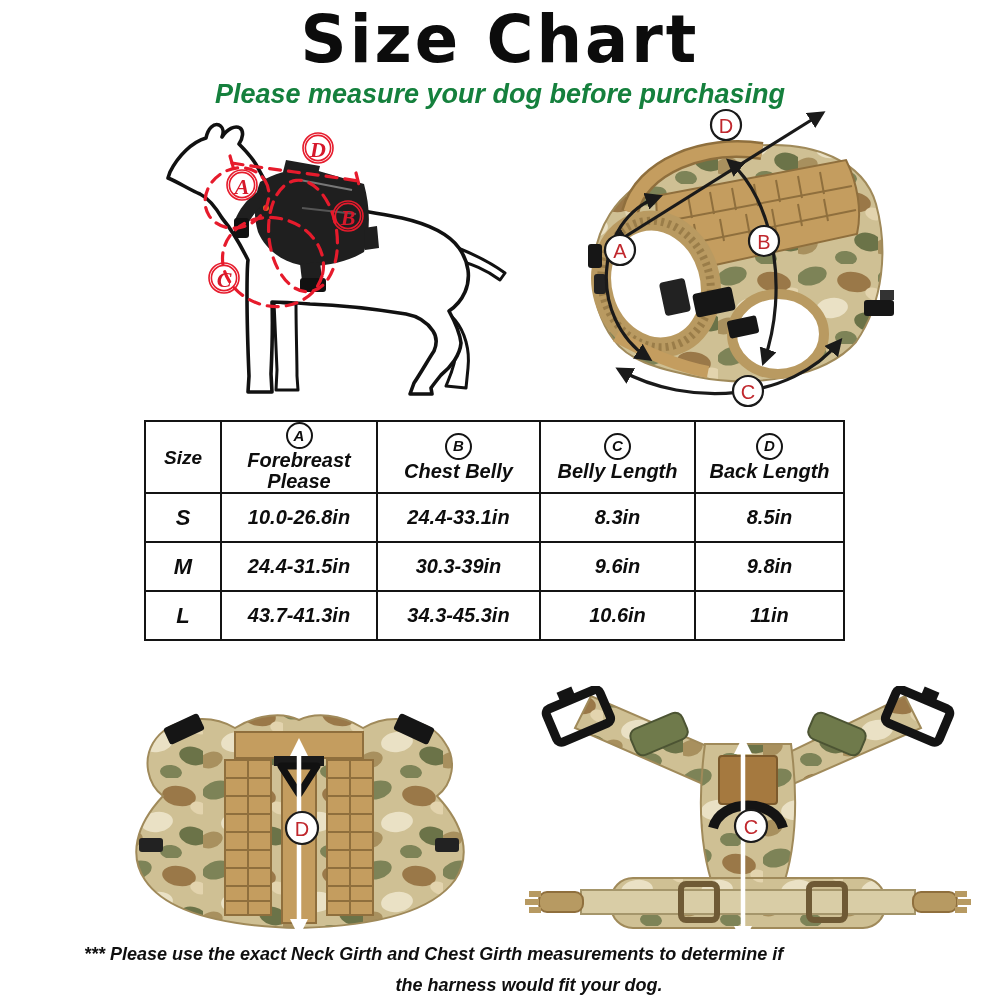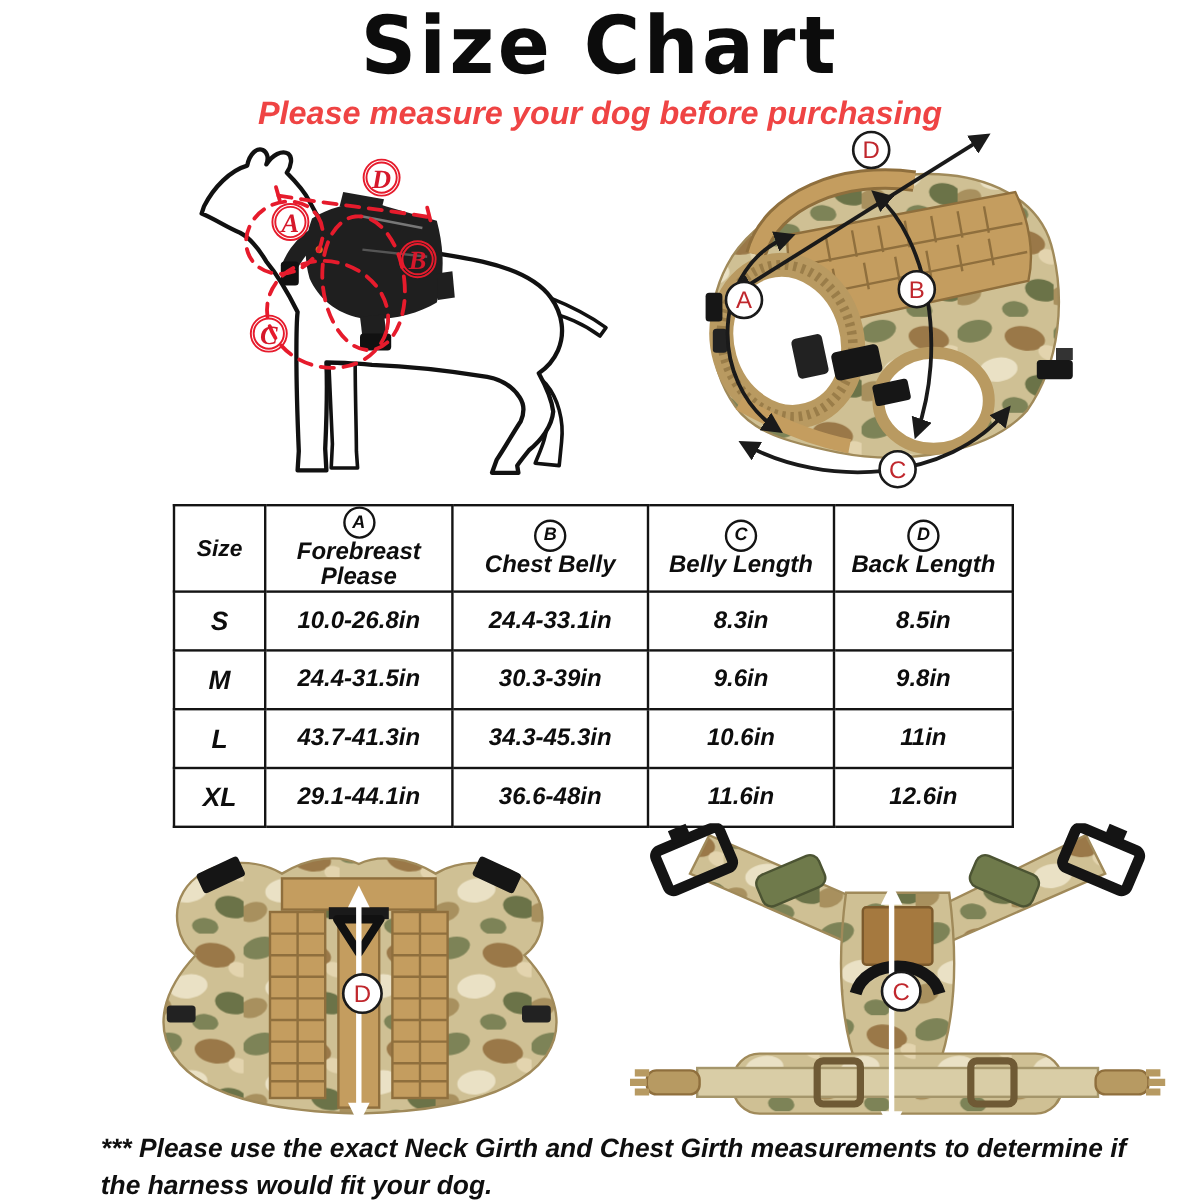--- a/index.html
+++ b/index.html
@@ -2,34 +2,34 @@
 <html><head>
 <meta charset="utf-8">
 <style>
   html,body{margin:0;padding:0;}
   body{width:1000px;height:1000px;position:relative;background:#fff;overflow:hidden;
        font-family:"Liberation Sans",sans-serif;color:#0d0d0d;}
   .abs{position:absolute;}
   .page-title{top:2px;left:0;width:1000px;text-align:center;font-size:64px;font-weight:bold;
        letter-spacing:3px;color:#0c0c0c;font-family:"DejaVu Sans",sans-serif;transform:scaleY(1.04);}
   .page-subtitle{top:79px;left:0;width:1000px;text-align:center;font-size:27px;font-weight:bold;
-       font-style:italic;color:#ef4444;}
+       font-style:italic;color:#15803d;}
   table.size-table{position:absolute;left:144px;top:420px;width:700px;border-collapse:collapse;
        table-layout:fixed;background:#fff;}
   .size-table th,.size-table td{border:2.4px solid #141414;text-align:center;vertical-align:middle;
        font-weight:bold;font-style:italic;color:#0d0d0d;padding:0;}
   .size-table th{height:60px;font-size:20px;line-height:1.05;}
   .size-table td{height:47px;font-size:20px;}
   .size-table td.sizecell{font-size:22px;}
   .circ{display:inline-flex;align-items:center;justify-content:center;width:23px;height:23px;
        border:2px solid #141414;border-radius:50%;font-size:15px;font-weight:bold;font-style:italic;
        margin-bottom:1px;}
   .hdr-stack{display:flex;flex-direction:column;align-items:center;justify-content:center;}
-  .footnote-line{left:84px;width:890px;font-size:22px;font-weight:bold;font-style:italic;color:#0f0f0f;}
-  .fn1{top:944px;} .fn2{top:975px;}
+  .footnote-line{left:84px;width:890px;font-size:18px;font-weight:bold;font-style:italic;color:#0f0f0f;}
+  .fn1{top:944px;} .fn2{top:975px;text-align:center;}
   svg{display:block;}
   .dash-red{fill:none;stroke:#e61b2c;stroke-width:3.2;stroke-dasharray:11 8;stroke-linecap:round;}
   .red-ring{fill:none;stroke:#e61b2c;stroke-width:1.6;}
   .red-letter{font-family:"Liberation Serif",serif;font-style:italic;font-weight:bold;
        font-size:22px;fill:#d6182b;}
   .photo-letter{font-family:"Liberation Sans",sans-serif;font-size:20px;fill:#c0272d;}
   .lbl-circle{fill:#fff;stroke:#1a1a1a;stroke-width:2.2;}
   .blk-arrow{fill:none;stroke:#1a1a1a;stroke-width:3.2;}
   .wht-arrow{fill:none;stroke:#fff;stroke-width:4.5;}
   .molle{stroke:#8f6f3d;stroke-width:2;fill:none;}
@@ -213,27 +213,20 @@
     <td>9.6in</td>
     <td>9.8in</td>
   </tr>
   <tr>
     <td class="sizecell">L</td>
     <td>43.7-41.3in</td>
     <td>34.3-45.3in</td>
     <td>10.6in</td>
     <td>11in</td>
   </tr>
-  <tr>
-    <td class="sizecell">XL</td>
-    <td>29.1-44.1in</td>
-    <td>36.6-48in</td>
-    <td>11.6in</td>
-    <td>12.6in</td>
-  </tr>
 </tbody>
   </table>
 
 <svg class="abs" style="left:123px;top:698px" width="352" height="244" viewBox="0 0 352 244">
   <defs>
     <pattern id="camo2" width="80" height="80" patternUnits="userSpaceOnUse">
       <rect width="80" height="80" fill="#cfc094"></rect>
       <ellipse cx="14" cy="12" rx="15" ry="9" fill="#7d8357" transform="rotate(-15 14 12)"></ellipse>
       <ellipse cx="56" cy="18" rx="17" ry="10" fill="#9a7848" transform="rotate(10 56 18)"></ellipse>
       <ellipse cx="34" cy="44" rx="16" ry="10" fill="#eae1c5" transform="rotate(-8 34 44)"></ellipse>

